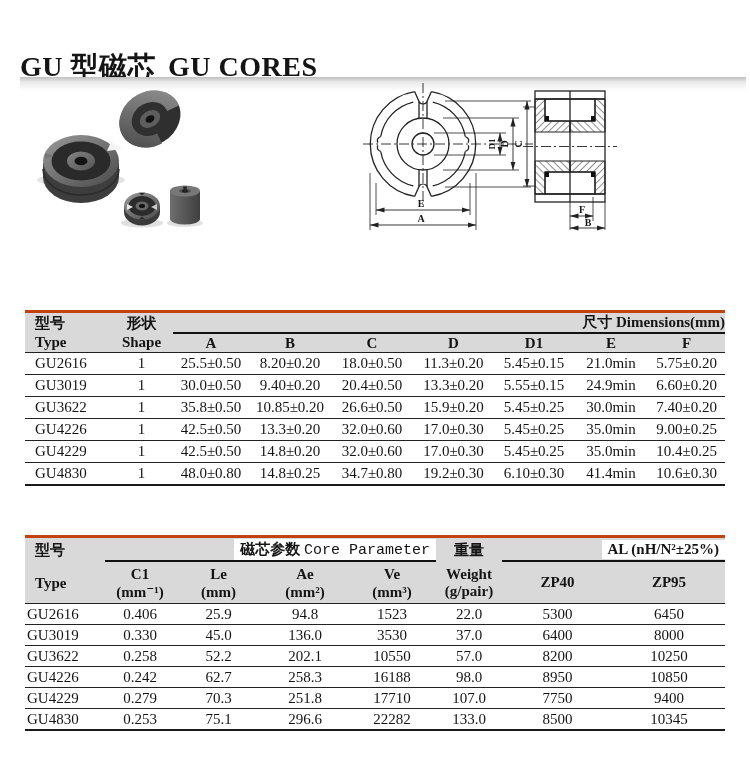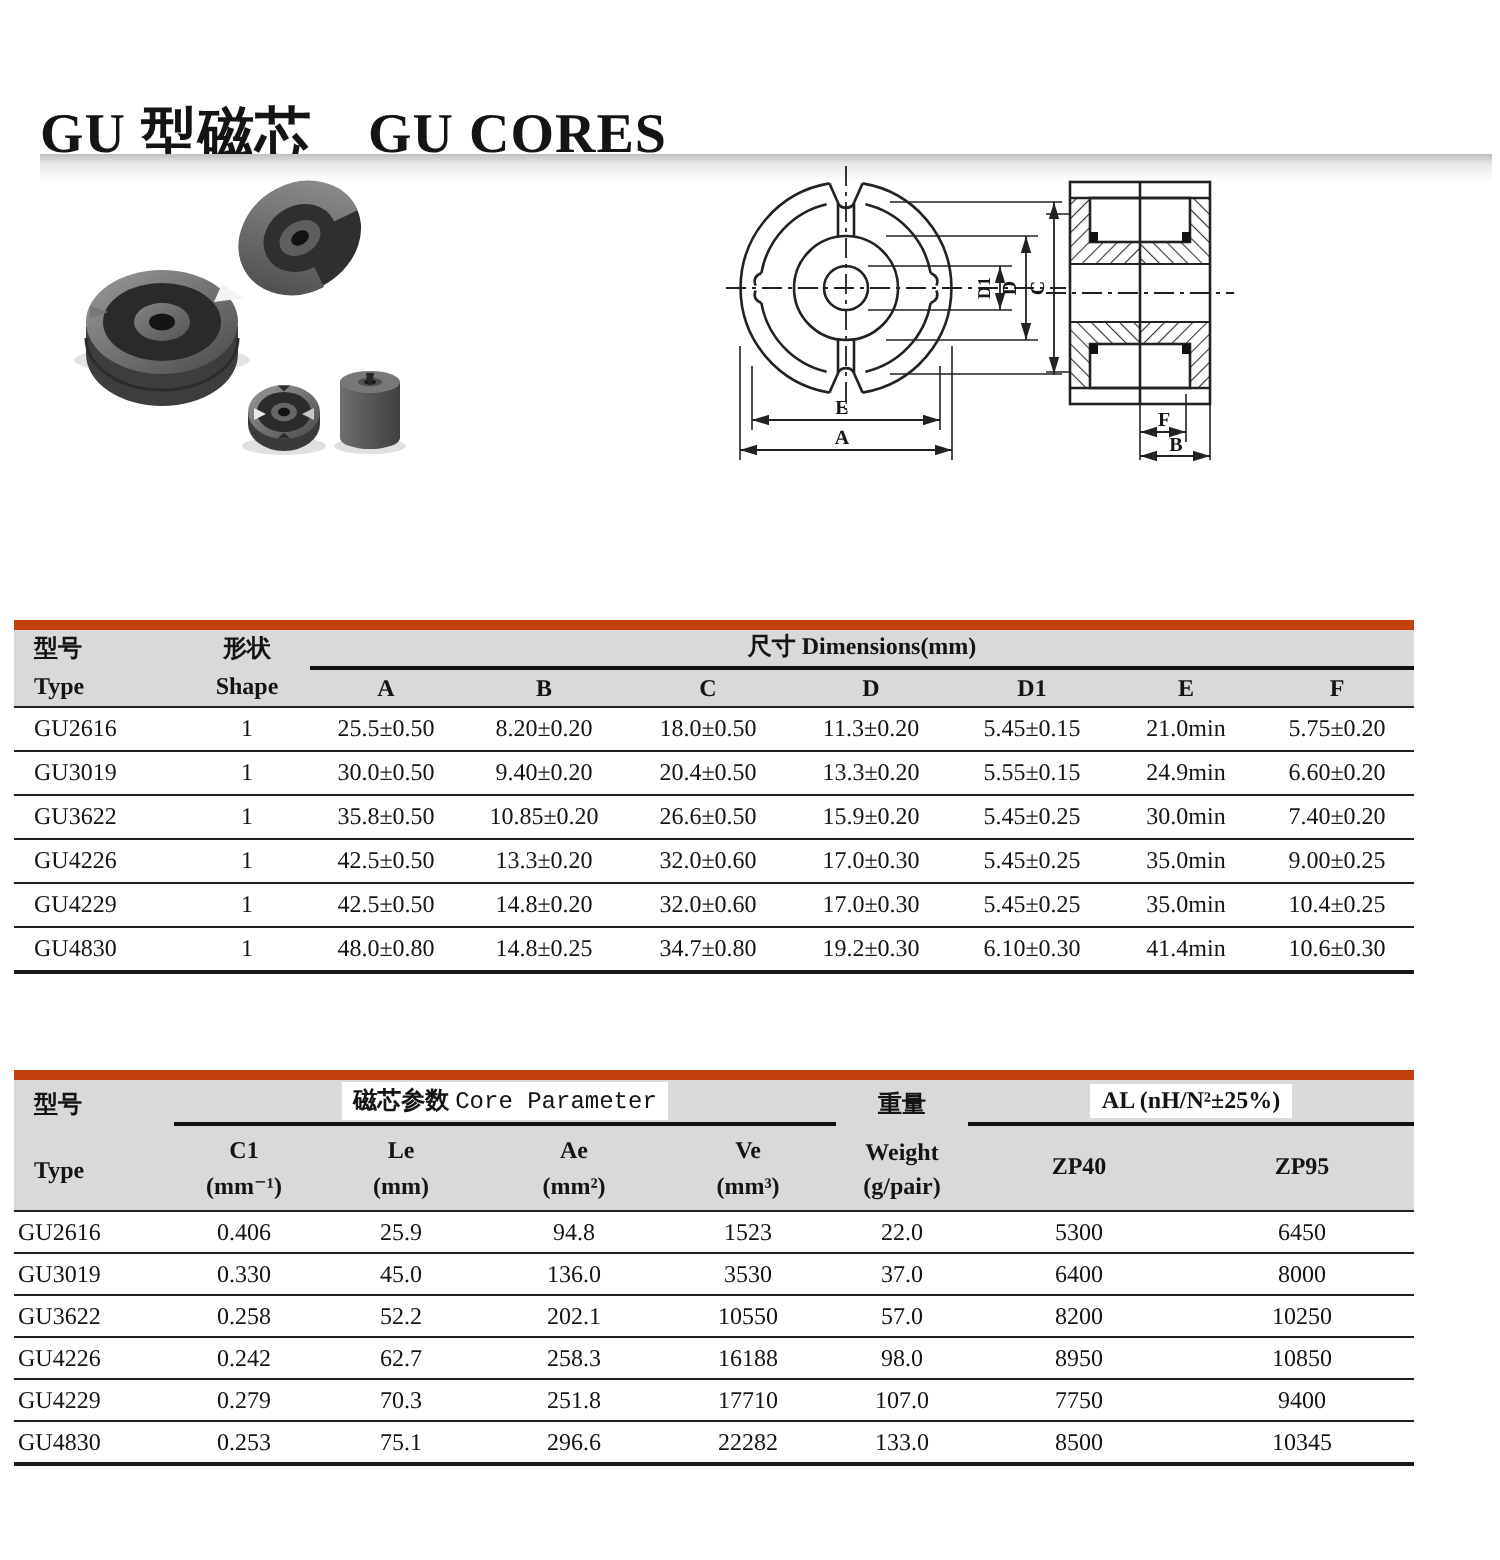--- a/index.html
+++ b/index.html
@@ -4,40 +4,40 @@
 <style>
   * { margin:0; padding:0; box-sizing:border-box; }
   html,body { background:#ffffff; }
   .page { position:relative; width:750px; height:780px; background:#fff; overflow:hidden;
           font-family:"Liberation Serif","DejaVu Serif",serif; color:#141414; }
 
   
   .title-wrap { position:absolute; left:20px; top:48px; width:716px;
                 border-bottom:3px solid #161616; padding-bottom:3px; }
   .title-wrap span { font-size:28px; font-weight:bold; letter-spacing:.5px; }
-  .title-en { margin-left:28px;text-align:center; }
+  .title-en { margin-left:12px;text-align:center; }
 
   
   .figures { position:absolute; left:20px; top:77px; width:726px; height:168px;
              background:linear-gradient(180deg,#bfbfbf 0px,#e9e9e9 5px,#ffffff 14px); }
   .photo   { position:absolute; left:0;  top:2px; }
   .drawing { position:absolute; left:335px; top:0; }
 
   
-  table { position:absolute; left:7px; width:700px; border-collapse:collapse; table-layout:fixed;
-          font-size:12px; border-top:5px solid #c2410c; border-bottom:2.5px solid #1a1a1a; }
+  table { position:absolute; left:25px; width:700px; border-collapse:collapse; table-layout:fixed;
+          font-size:15px; border-top:3px solid #c2410c; border-bottom:2.5px solid #1a1a1a; }
   #t1 { top:310px; } #t2 { top:535px; }
   th,td { text-align:center; vertical-align:middle; font-weight:normal; }
   thead th { background:#d9d9d9; font-weight:bold; }
   thead { border-bottom:1.5px solid #222; }
   tbody tr { border-bottom:1.5px solid #222;margin-top:12px; }
   td { padding:3px 2px; line-height:15px; }
   #t2 td { padding:2.5px 2px; }
   .c-type, .h-left { text-align:left; padding-left:10px; }
-  .span-u { border-bottom:2.5px solid #111; height:20px; }
+  .span-u { border-bottom:2.5px solid #111; height:20px;text-align:right; }
   #t1 .th-2l div { line-height:19px; }
   #t1 .dimrow th { height:19px; line-height:18px; }
   .r1 { height:25px; line-height:25px; }
   .r2 { height:40px; display:flex; flex-direction:column; justify-content:center; line-height:17px; }
   #t2 .subrow th { height:40px; }
   #t2 .subrow th div { line-height:18px; }
   .hl-box { background:#ffffff; padding:1px 6px; display:inline-block; }
   .mono { font-family:"Liberation Mono","DejaVu Sans Mono",monospace; font-weight:normal; }
   .cjk { font-weight:bold; }
 </style>

